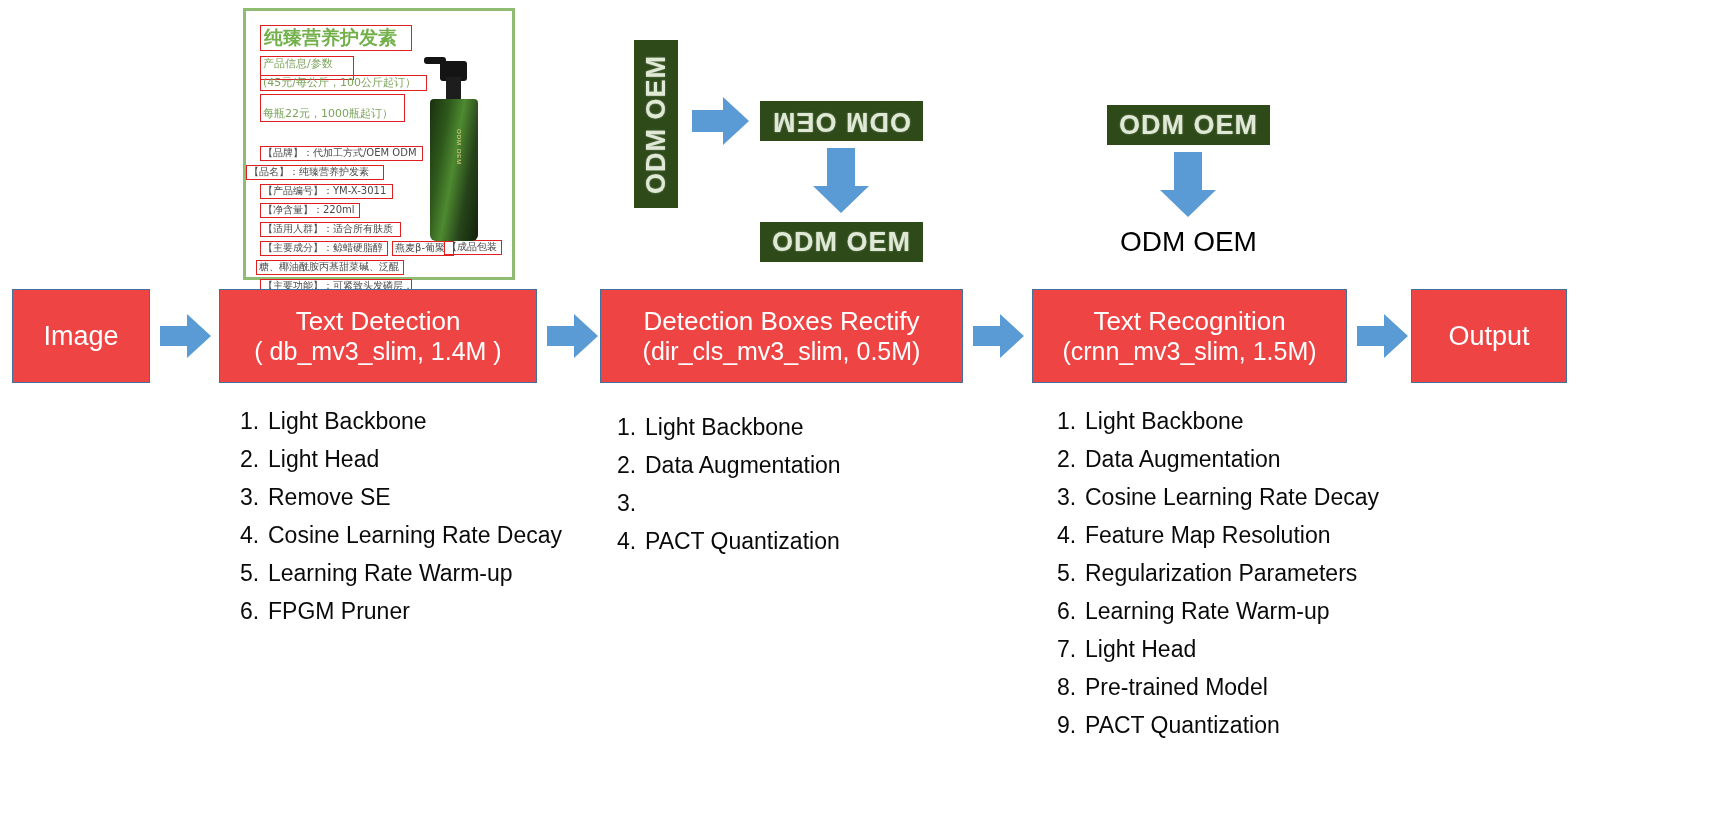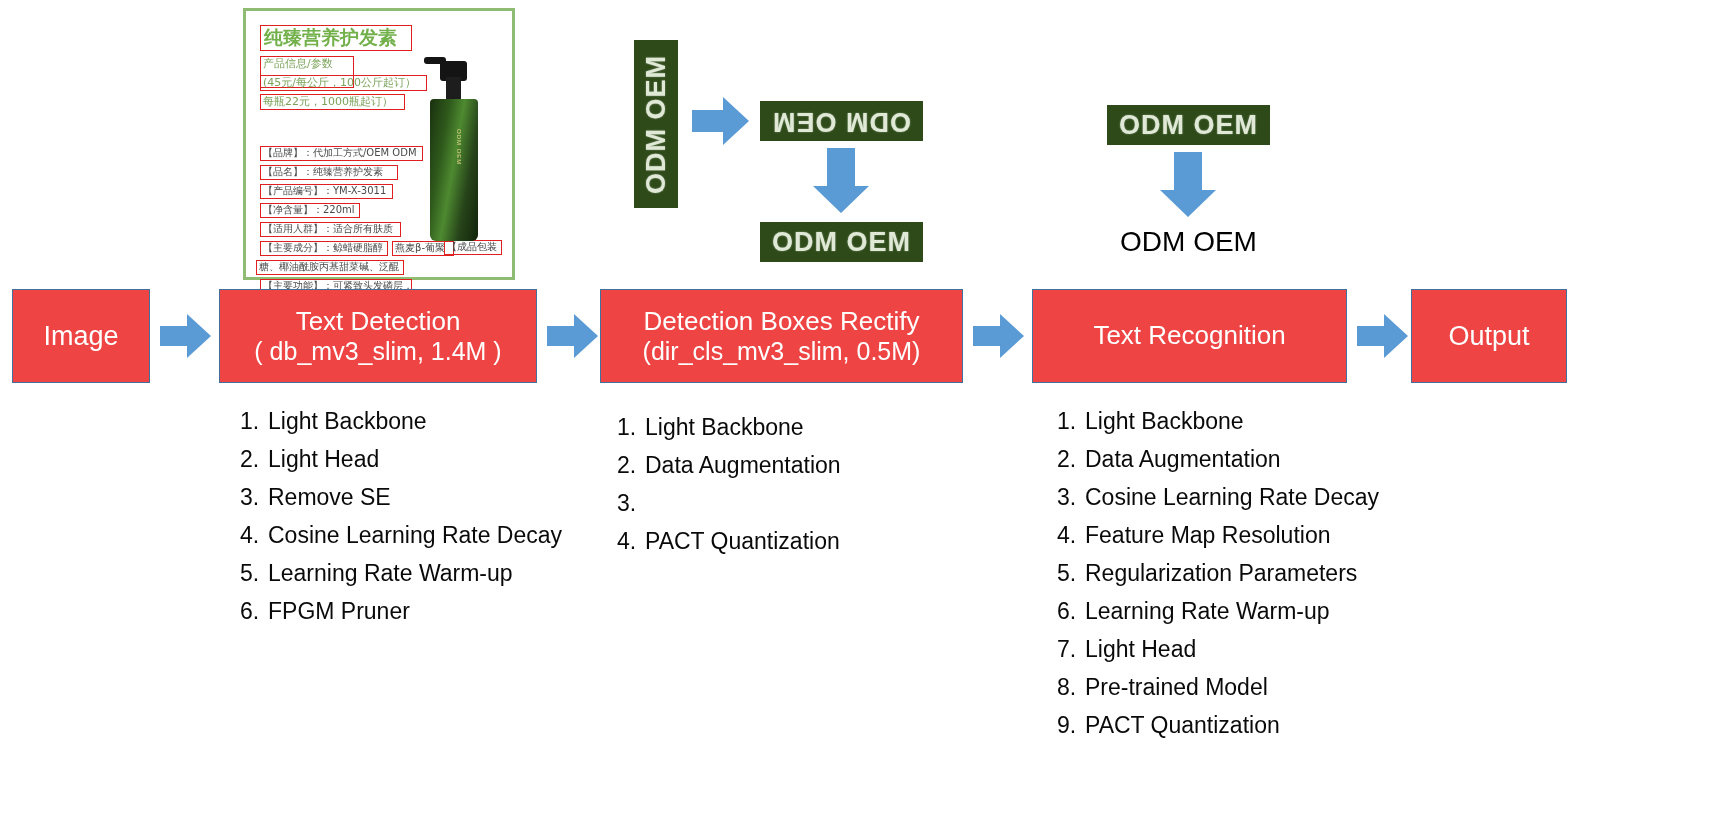--- a/index.html
+++ b/index.html
@@ -63,29 +63,29 @@
               font-size:28px;color:#000;}
 </style>
 </head>
 <body>
 
 <div id="sample">
   <div class="inner">
 
     <div class="ocrbox ocrtitle" style="left:14px;top:14px;width:152px;height:26px;font-size:19px;padding:2px 3px;">纯臻营养护发素</div>
 
-    <div class="ocrbox" style="left:14px;top:45px;width:94px;height:32px;font-size:11px;padding:1px 2px;">产品信息/参数</div>
+    <div class="ocrbox" style="left:14px;top:45px;width:94px;height:24px;font-size:11px;padding:1px 2px;">产品信息/参数</div>
 
     <div class="ocrbox" style="left:14px;top:64px;width:167px;height:16px;font-size:11px;padding:1px 2px;">(45元/每公斤，100公斤起订）</div>
 
-    <div class="ocrbox" style="left:14px;top:83px;width:145px;height:16px;font-size:11px;padding:1px 2px;">每瓶22元，1000瓶起订）</div>
+    <div class="ocrbox" style="left:14px;top:83px;width:145px;height:16px;font-size:11px;padding:13px 2px;">每瓶22元，1000瓶起订）</div>
 
     <div class="ocrbox dark" style="left:14px;top:103px;width:163px;height:15px;font-size:10px;padding:1px 2px;">【品牌】：代加工方式/OEM ODM</div>
 
-    <div class="ocrbox dark" style="left:14px;top:122px;width:138px;height:15px;font-size:10px;padding:1px 2px;">【品名】：纯臻营养护发素</div>
+    <div class="ocrbox dark" style="left:0;top:122px;width:138px;height:15px;font-size:10px;padding:1px 2px;">【品名】：纯臻营养护发素</div>
 
     <div class="ocrbox dark" style="left:14px;top:141px;width:133px;height:15px;font-size:10px;padding:1px 2px;">【产品编号】：YM-X-3011</div>
 
     <div class="ocrbox dark" style="left:14px;top:160px;width:100px;height:15px;font-size:10px;padding:1px 2px;">【净含量】：220ml</div>
 
     <div class="ocrbox dark" style="left:14px;top:179px;width:141px;height:15px;font-size:10px;padding:1px 2px;">【适用人群】：适合所有肤质</div>
 
     <div class="ocrbox dark" style="left:14px;top:198px;width:128px;height:15px;font-size:10px;padding:1px 2px;">【主要成分】：鲸蜡硬脂醇</div>
 
     <div class="ocrbox dark" style="left:146px;top:198px;width:62px;height:15px;font-size:10px;padding:1px 2px;">燕麦β-葡聚</div>
@@ -162,20 +162,21 @@
   <div class="l1">Detection Boxes Rectify</div>
   <div class="l2">(dir_cls_mv3_slim, 0.5M)</div>
 </div>
 
 <svg class="arrowR" style="left:973px;top:312px;" width="52" height="48" viewBox="0 0 52 48">
   <polygon points="0,14 27,14 27,2 51,24 27,46 27,34 0,34" fill="#5b9bd5"></polygon>
 </svg>
 
 <div class="pbox" style="left:1032px;top:289px;width:315px;height:94px;">
   <div class="l1">Text Recognition</div>
+  <div class="l2">(crnn_mv3_slim, 1.5M)</div>
 </div>
 
 <svg class="arrowR" style="left:1357px;top:312px;" width="52" height="48" viewBox="0 0 52 48">
   <polygon points="0,14 27,14 27,2 51,24 27,46 27,34 0,34" fill="#5b9bd5"></polygon>
 </svg>
 
 <div class="pbox single" style="left:1411px;top:289px;width:156px;height:94px;">
   <div class="l1">Output</div>
 </div>
 

